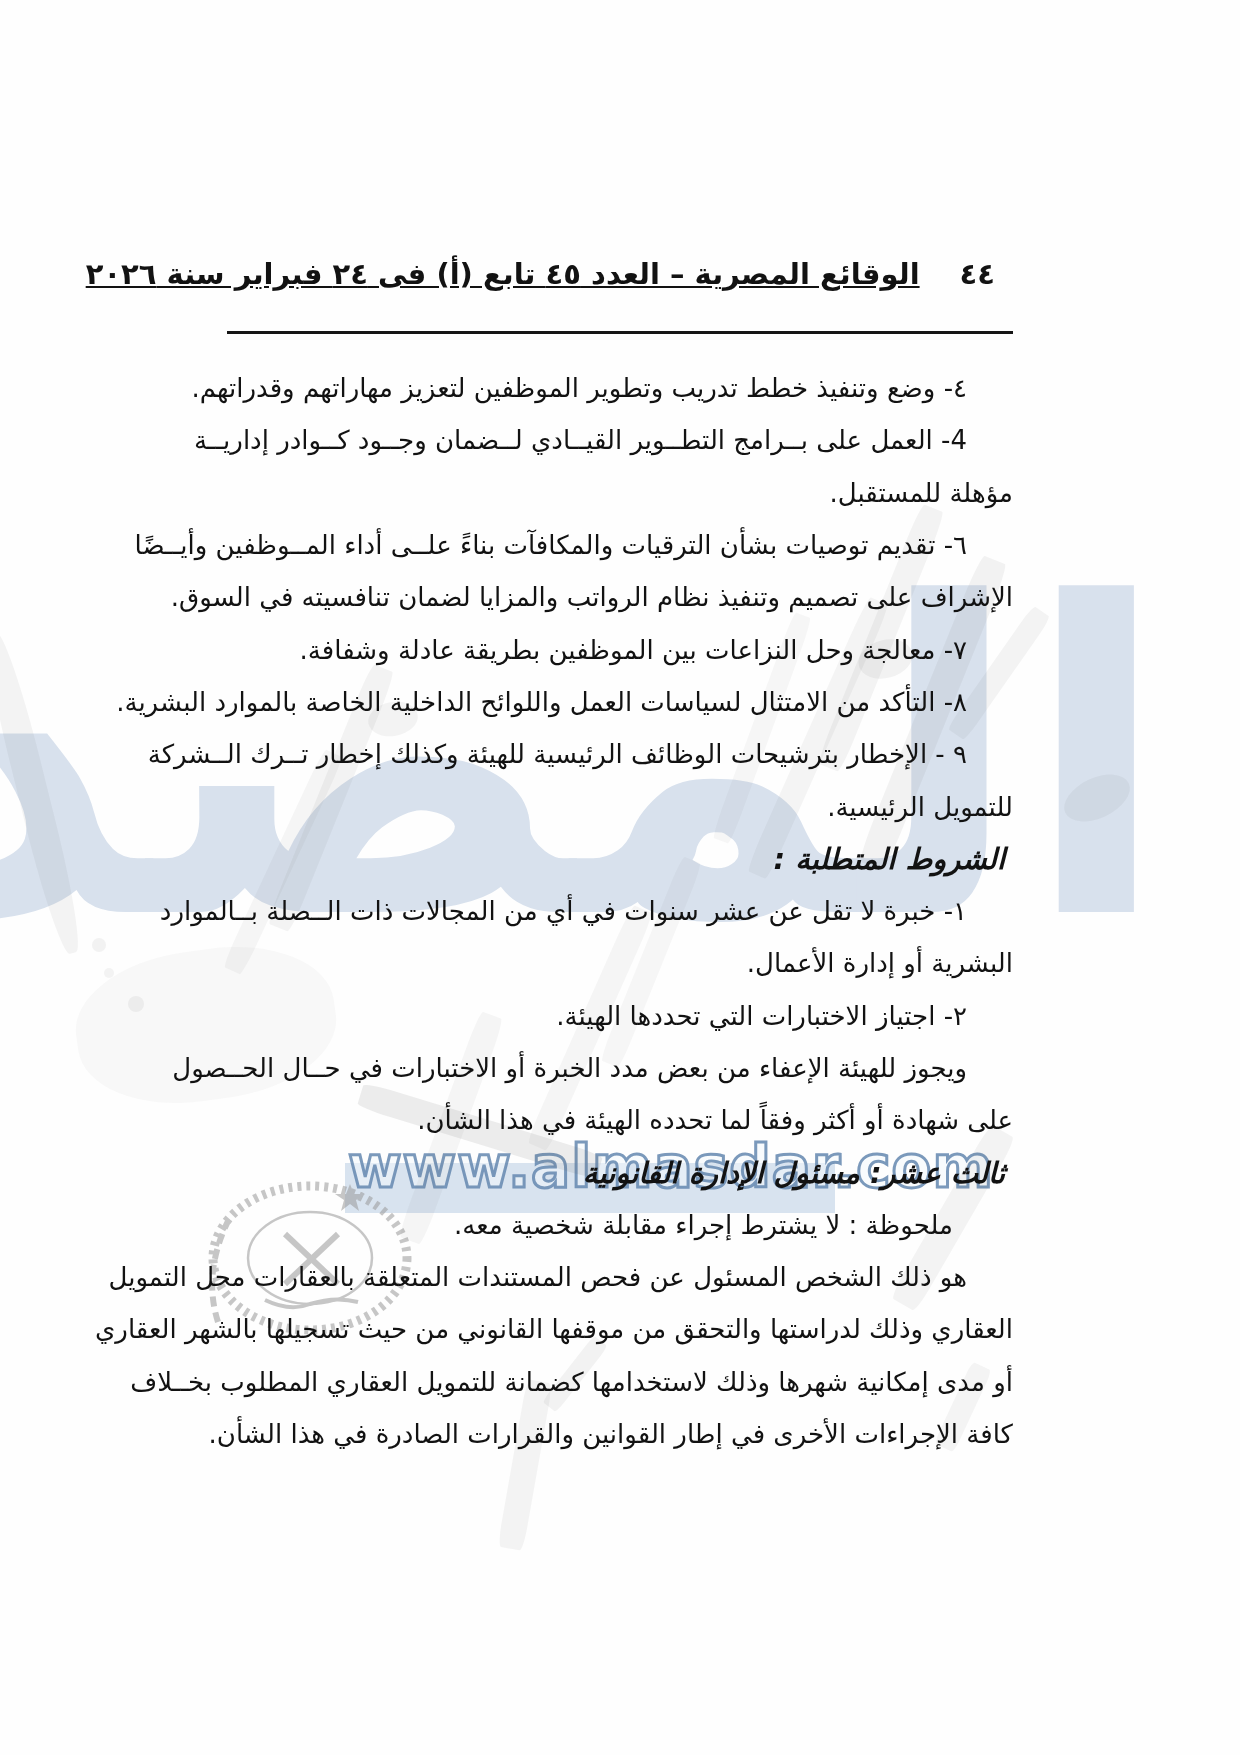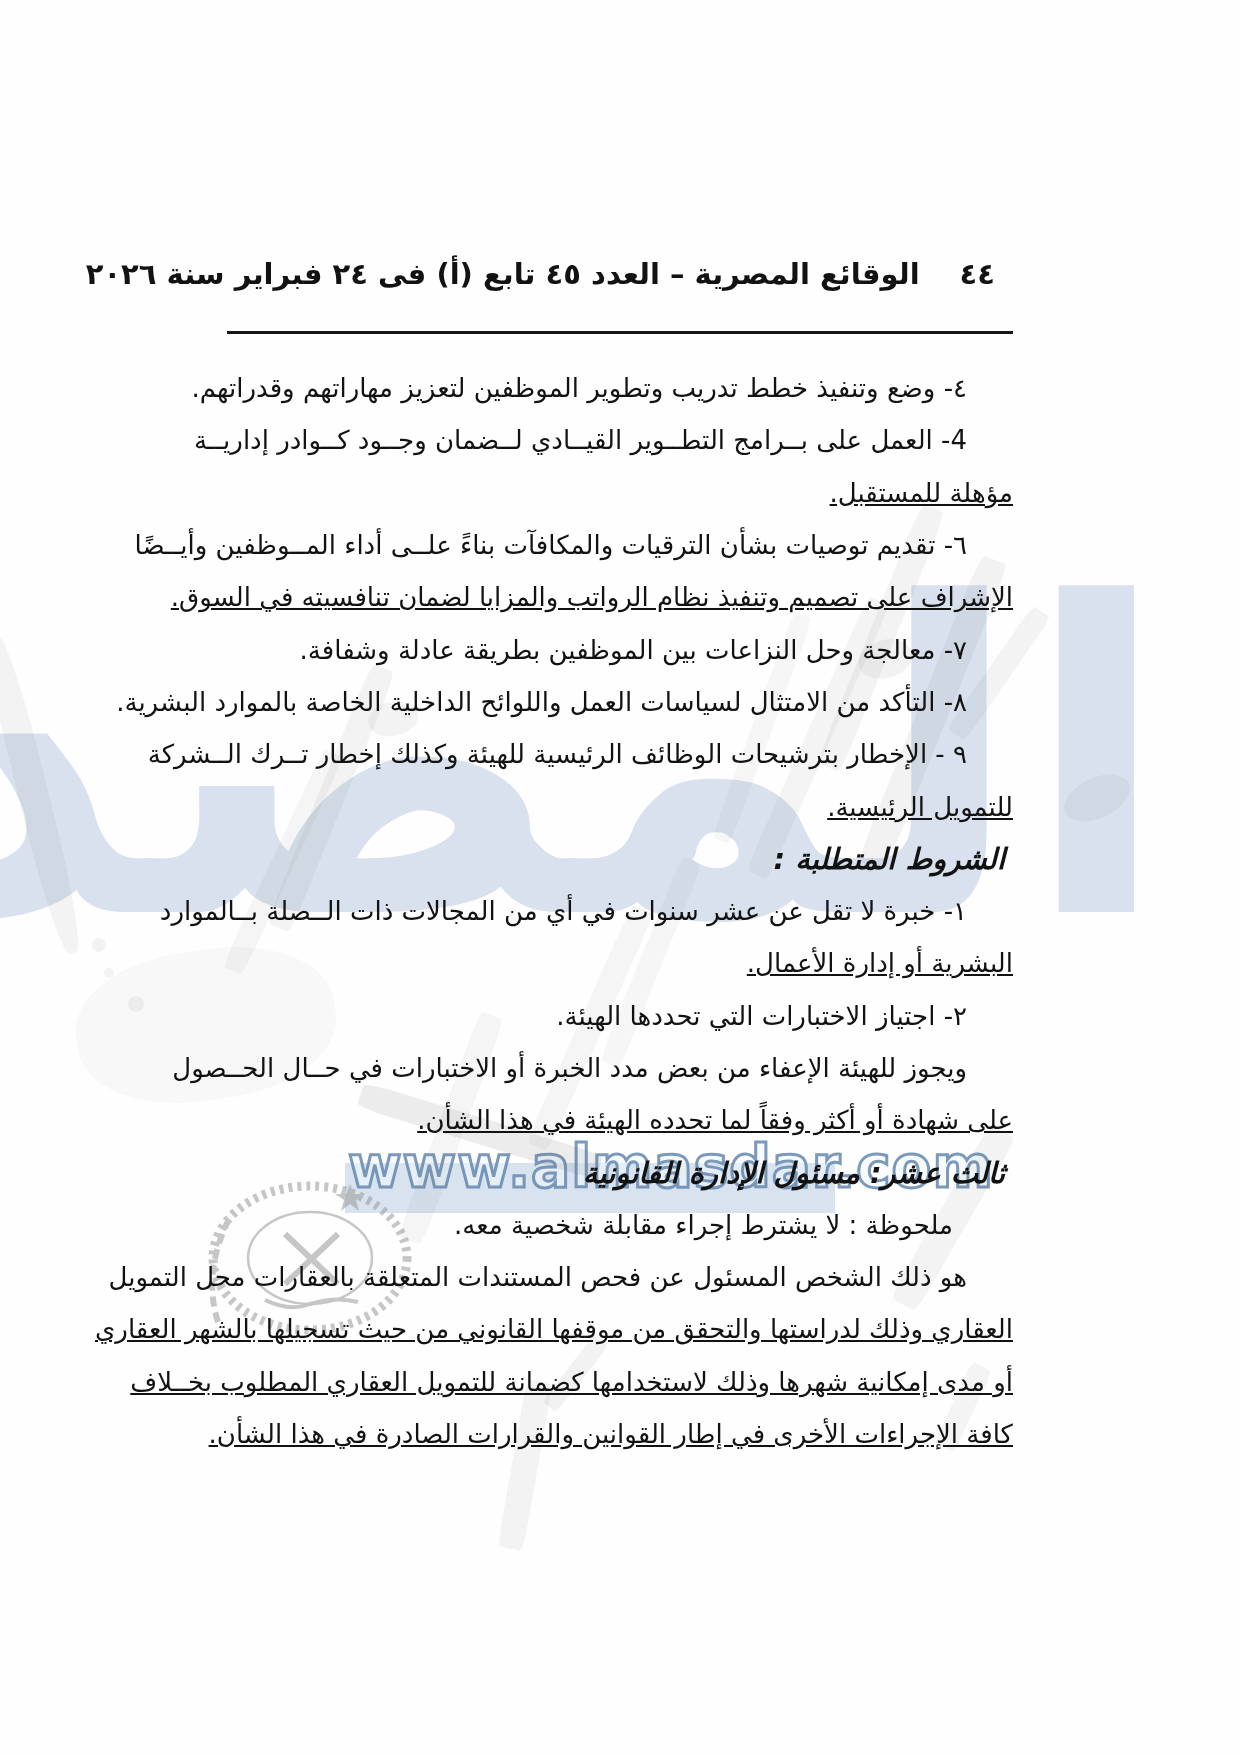--- a/index.html
+++ b/index.html
@@ -70,40 +70,41 @@
     white-space:nowrap;
   }
   .masthead .pagenum{
     font-size:29px;
     margin-right:18px;
     text-align:right;
   }
   .masthead .gztitle{
     font-size:29px;
     margin-right:40px;
+    text-decoration:underline;
   }
   .masthead-rule{
     position:absolute;
     top:331px;left:0;width:786px;height:3px;
     background:#151515;
   }
   .bodytext{
     position:absolute;
     top:362px;left:0;width:786px;
   }
   .tline{
     height:52.3px;
     display:flex;align-items:center;
     direction:rtl;
     font-size:26px;
     white-space:nowrap;
   }
   .tline.item{padding-right:46px;text-align:center;}
   .tline.note{padding-right:60px;}
-  .tline.flush{padding-right:0;text-decoration:underline;}
+  .tline.flush{padding-right:0;}
   .tline.heading{
     padding-right:8px;
     font-weight:bold;
     font-size:29px;
     letter-spacing:0;
     font-style:italic;
   }
 </style>
 </head>
 <body>

